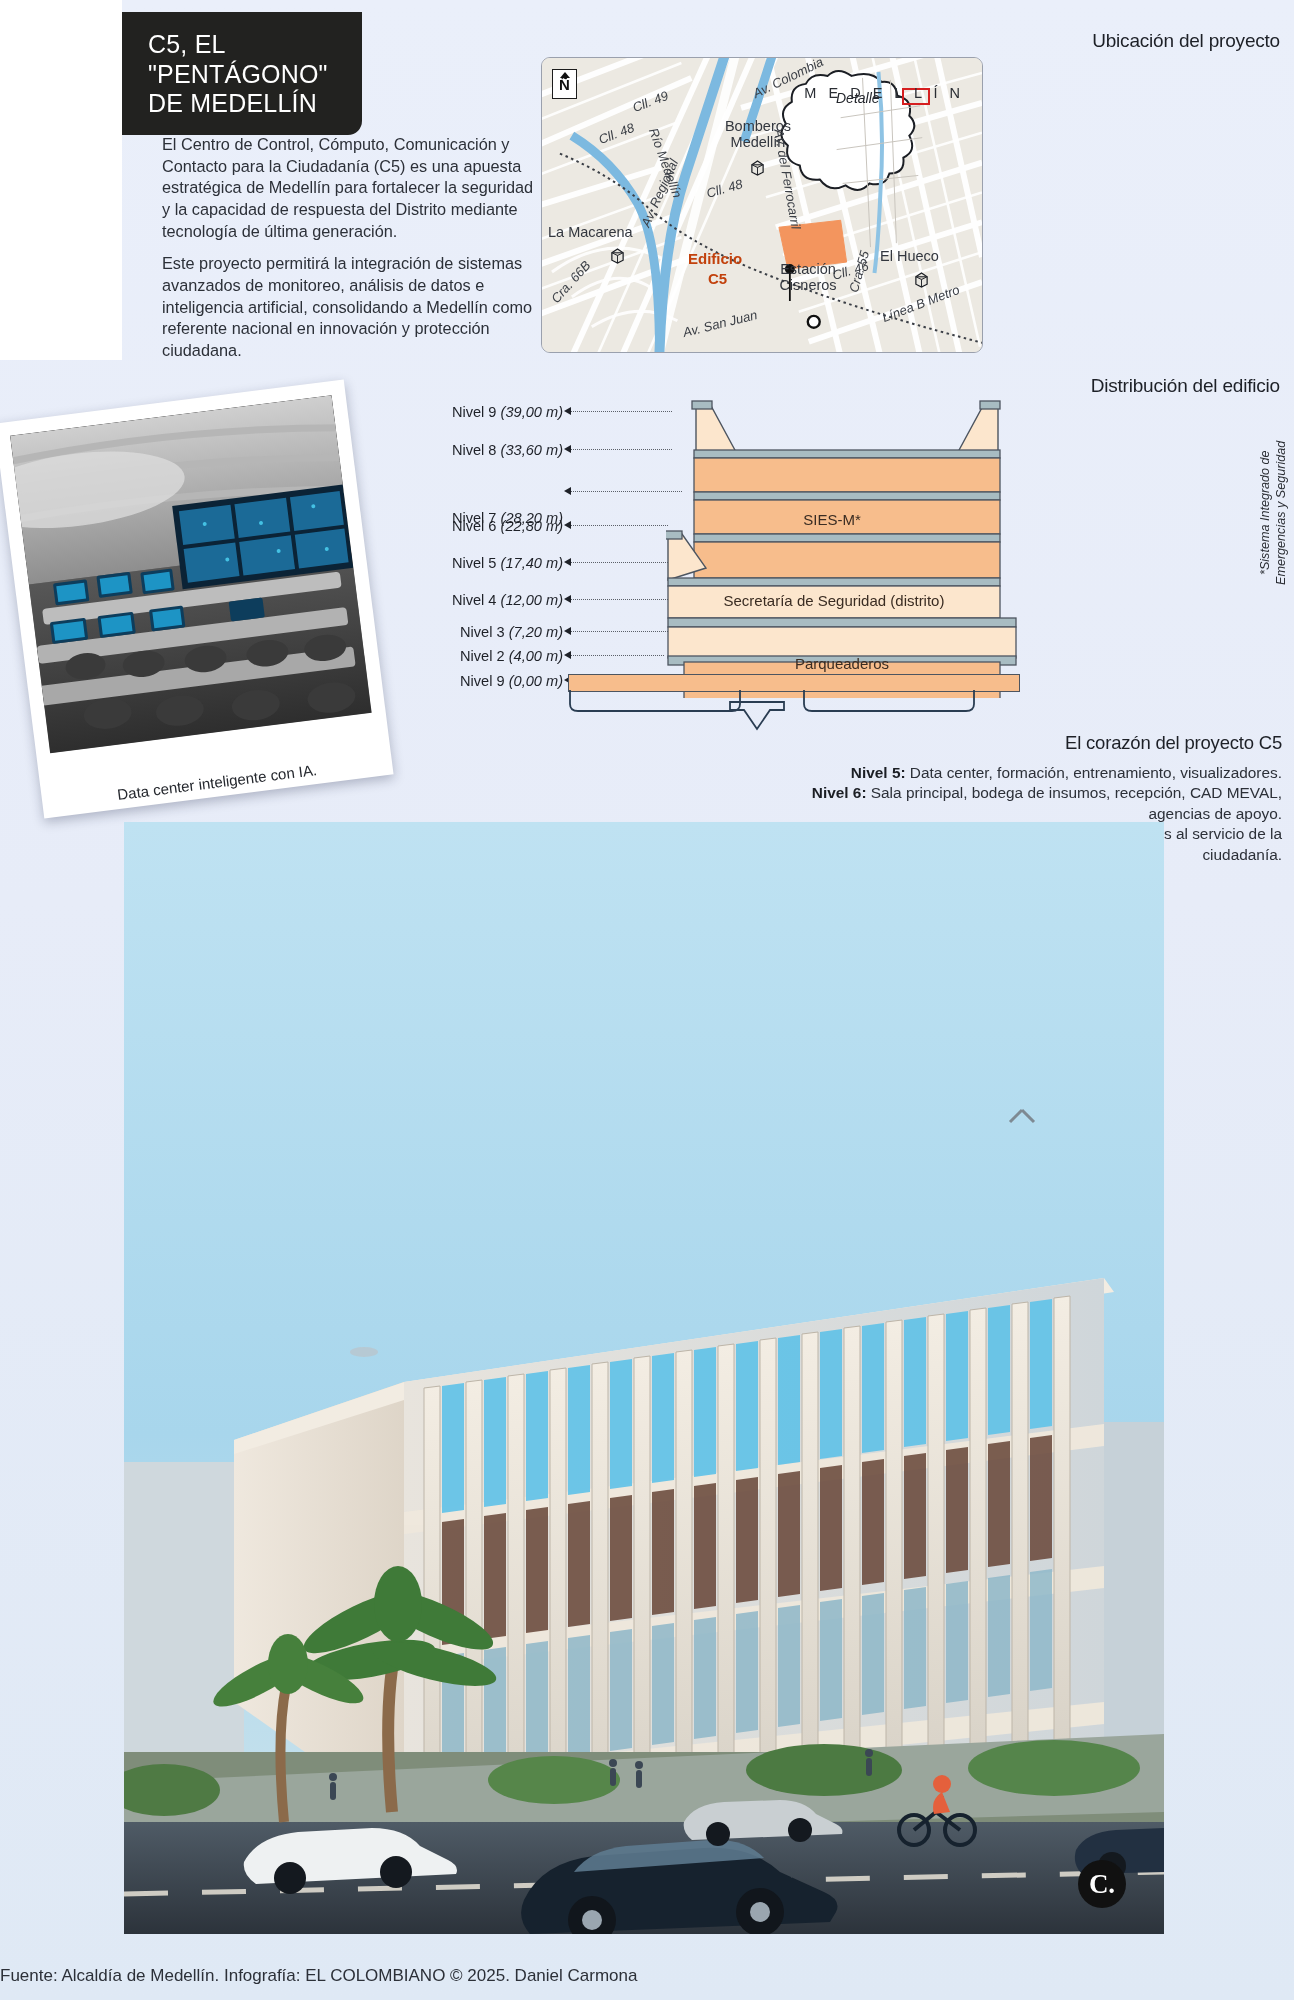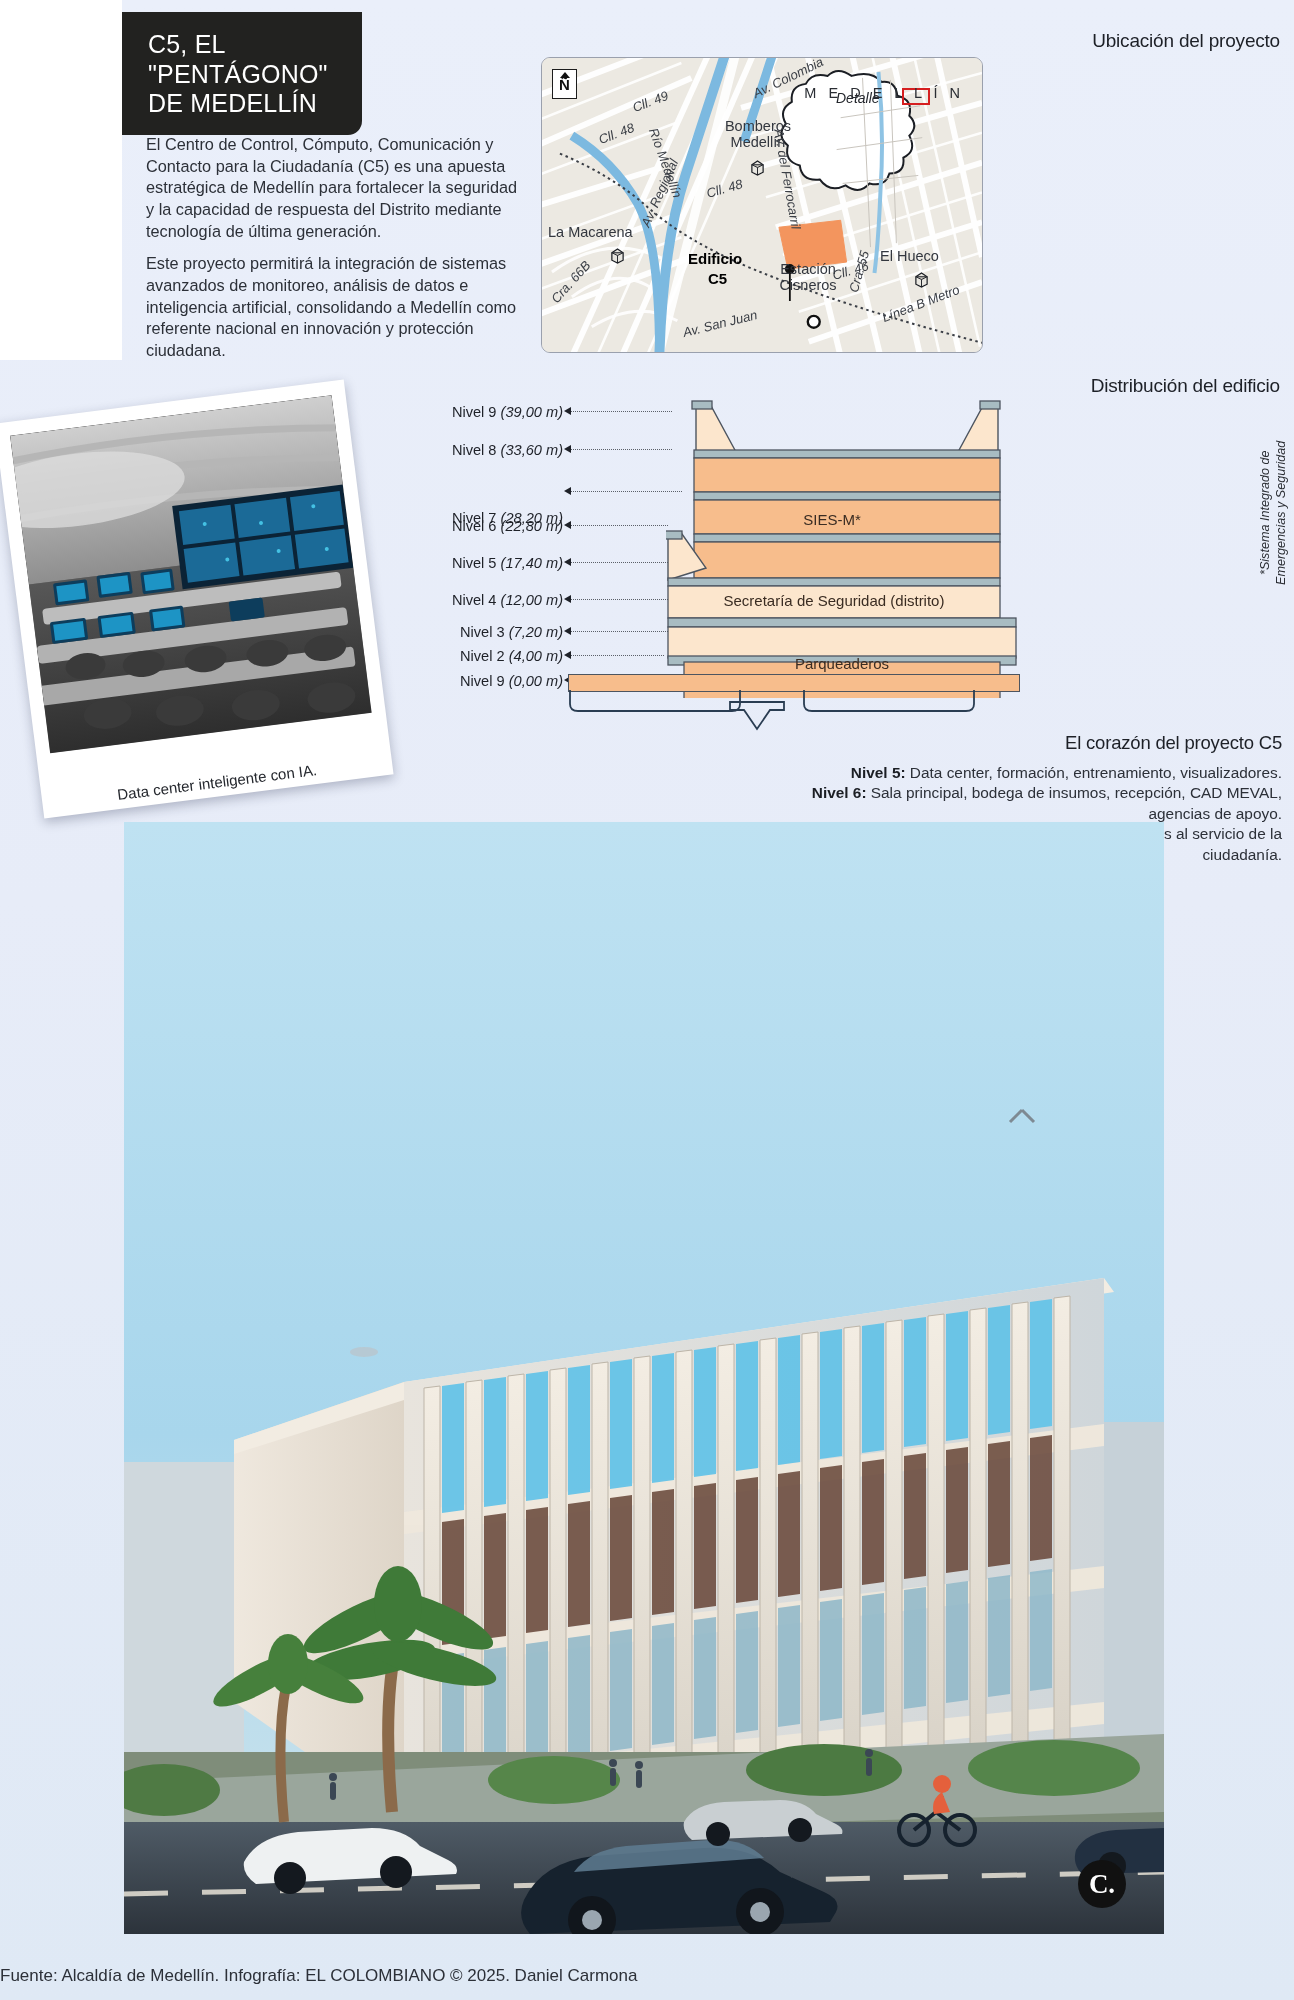--- a/index.html
+++ b/index.html
@@ -19,21 +19,21 @@
   
   #title-box {
     position:absolute; left:122px; top:12px; width:240px;
     background:#222220; border-radius:0 0 14px 0;
     padding:18px 20px 16px 26px;
   }
   #title-box .tline {
     color:#fff; font-size:25px; font-weight:400; line-height:1.18;
     letter-spacing:.2px;
   }
-  #intro { position:absolute; left:146px; top:134px; width:378px; }
+  #intro { position:absolute; left:162px; top:134px; width:378px; }
   #intro p {
     font-size:16.3px; line-height:1.33; color:#2c3038; margin-bottom:11px;
   }
 
   
   .sec-head {
     position:absolute; font-size:19px; font-weight:normal; color:#1d2027;
     text-align:right; letter-spacing:-.2px;
   }
   #head-ubicacion { right:14px; top:30px; }
@@ -45,21 +45,21 @@
     position:absolute; left:541px; top:57px; width:442px; height:296px;
     background:#ece9e2; border:1.4px solid #9aa0ad; border-radius:9px;
     overflow:hidden;
   }
   #map-svg { position:absolute; inset:0; }
   .mlabel {
     position:absolute; font-size:14.5px; color:#33373f; white-space:nowrap;
     font-family:"Liberation Sans", sans-serif;
   }
   .mlabel.street { font-style:italic; font-size:13px; color:#3b3f46; }
-  .mlabel.bold { font-weight:bold; color:#000000; font-size:15px; }
+  .mlabel.bold { font-weight:bold; color:#c2410c; font-size:15px; }
   .poi-cube { position:absolute; width:15px; height:16px; }
 
   #compass {
     position:absolute; left:10px; top:11px; width:25px; height:30px;
     border:1.6px solid #1c1c1c; background:#fff;
     display:flex; align-items:center; justify-content:center;
   }
   #compass span { font-size:15px; font-weight:bold; color:#111; line-height:1; }
   #compass .tri {
     position:absolute; top:2px; left:50%; transform:translateX(-50%);

